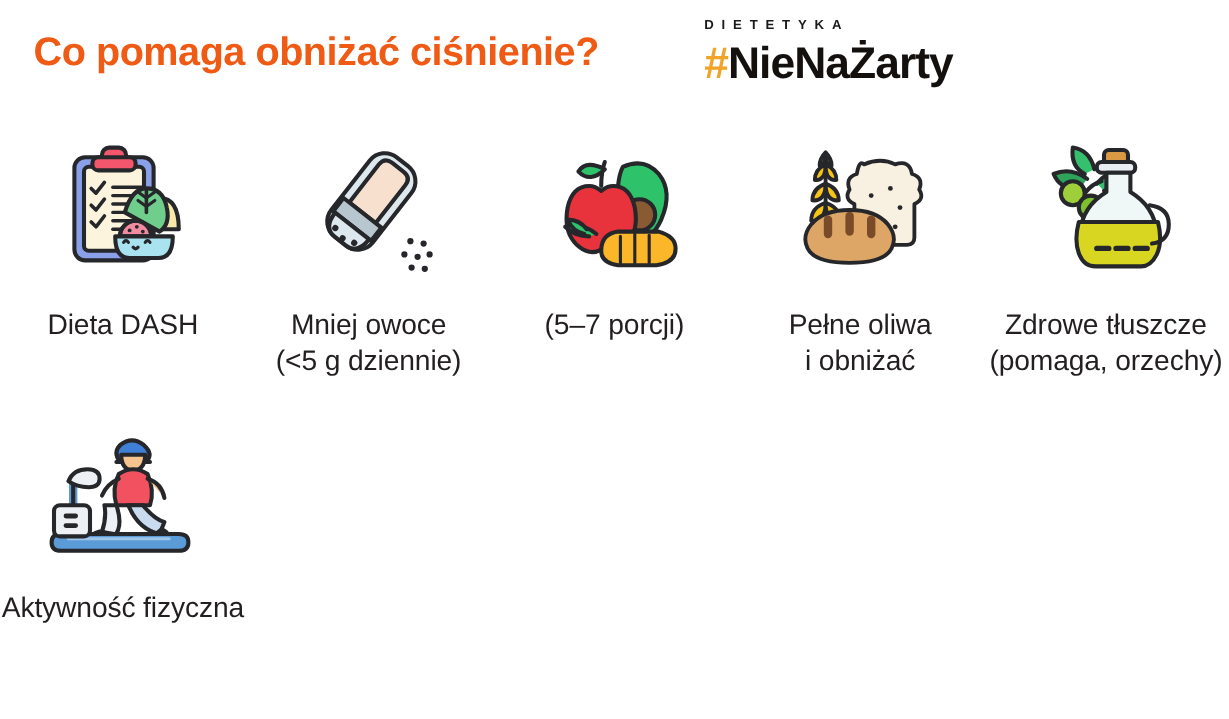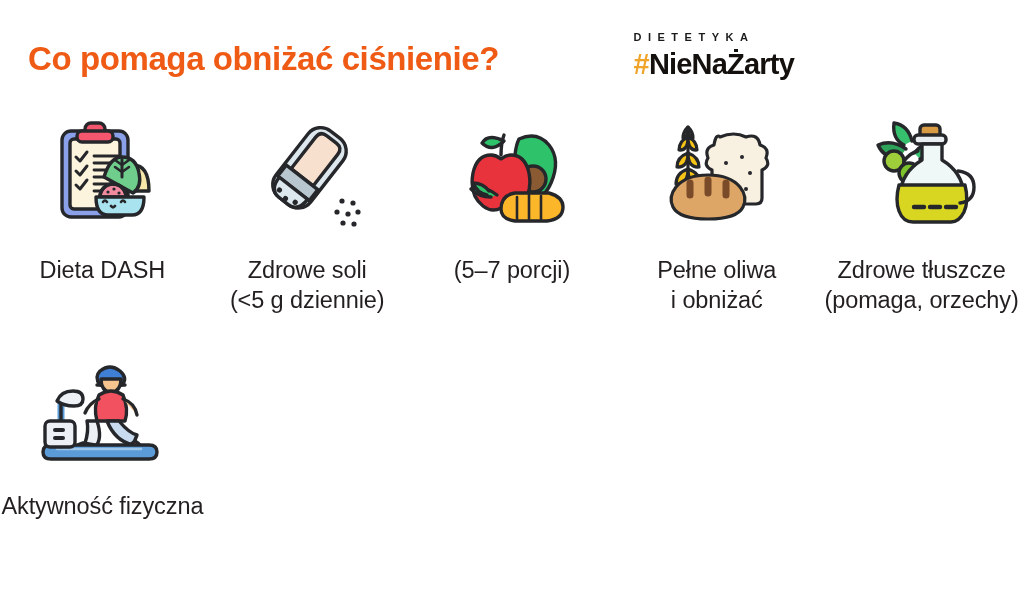--- a/index.html
+++ b/index.html
@@ -12,21 +12,21 @@
     height: 599px;
     overflow: hidden;
     font-family: "Liberation Sans", sans-serif;
     position: relative;
     -webkit-font-smoothing: antialiased;
   }
 
   
   .header {
     position: absolute;
-    top: 16px; left: 0;
+    top: 0; left: 0;
     width: 816px;
     height: 100px;
   }
   .page-title {
     position: absolute;
     left: 28px;
     top: 24px;
     font-size: 33px;
     font-weight: bold;
     color: #ef5a14;
@@ -42,21 +42,21 @@
   }
   .logo-kicker {
     font-size: 11px;
     font-weight: bold;
     color: #1a1a1a;
     letter-spacing: 6.5px;
     margin-right: -6px;
     margin-bottom: 7px;
   }
   .logo-wordmark {
-    font-size: 29px;
+    font-size: 37px;
     font-weight: bold;
     color: #14100e;
     letter-spacing: -0.8px;
     white-space: nowrap;
   }
   .logo-hash {
     color: #f0a42a;
   }
 
   
@@ -173,21 +173,21 @@
             <circle cx="90" cy="99" r="2.6"></circle>
             <circle cx="101" cy="101" r="2.6"></circle>
             <circle cx="111" cy="99" r="2.6"></circle>
             <circle cx="96" cy="110" r="2.6"></circle>
             <circle cx="107" cy="111" r="2.6"></circle>
           </g>
         </g>
       </svg>
     </div>
     <div class="caption">
-      <span>Zdrowe soli</span>
+      <span>Mniej owoce</span>
       <span class="line2">(&lt;5 g dziennie)</span>
     </div>
   </div>
 
   <div class="cell">
     <div class="icon-wrap">
       <svg width="126" height="120" viewBox="0 0 126 120">
         <g stroke="#26272b" stroke-width="3.4" stroke-linecap="round" stroke-linejoin="round">
           <path d="M70 26 q18 -8 30 6 q12 15 2 38 q-8 18 -22 16 q-12 -2 -14 -20 q-2 -28 4 -40 z" fill="#2ec36b"></path>
           <ellipse cx="84" cy="66" rx="13" ry="13" fill="#8a5a32"></ellipse>

